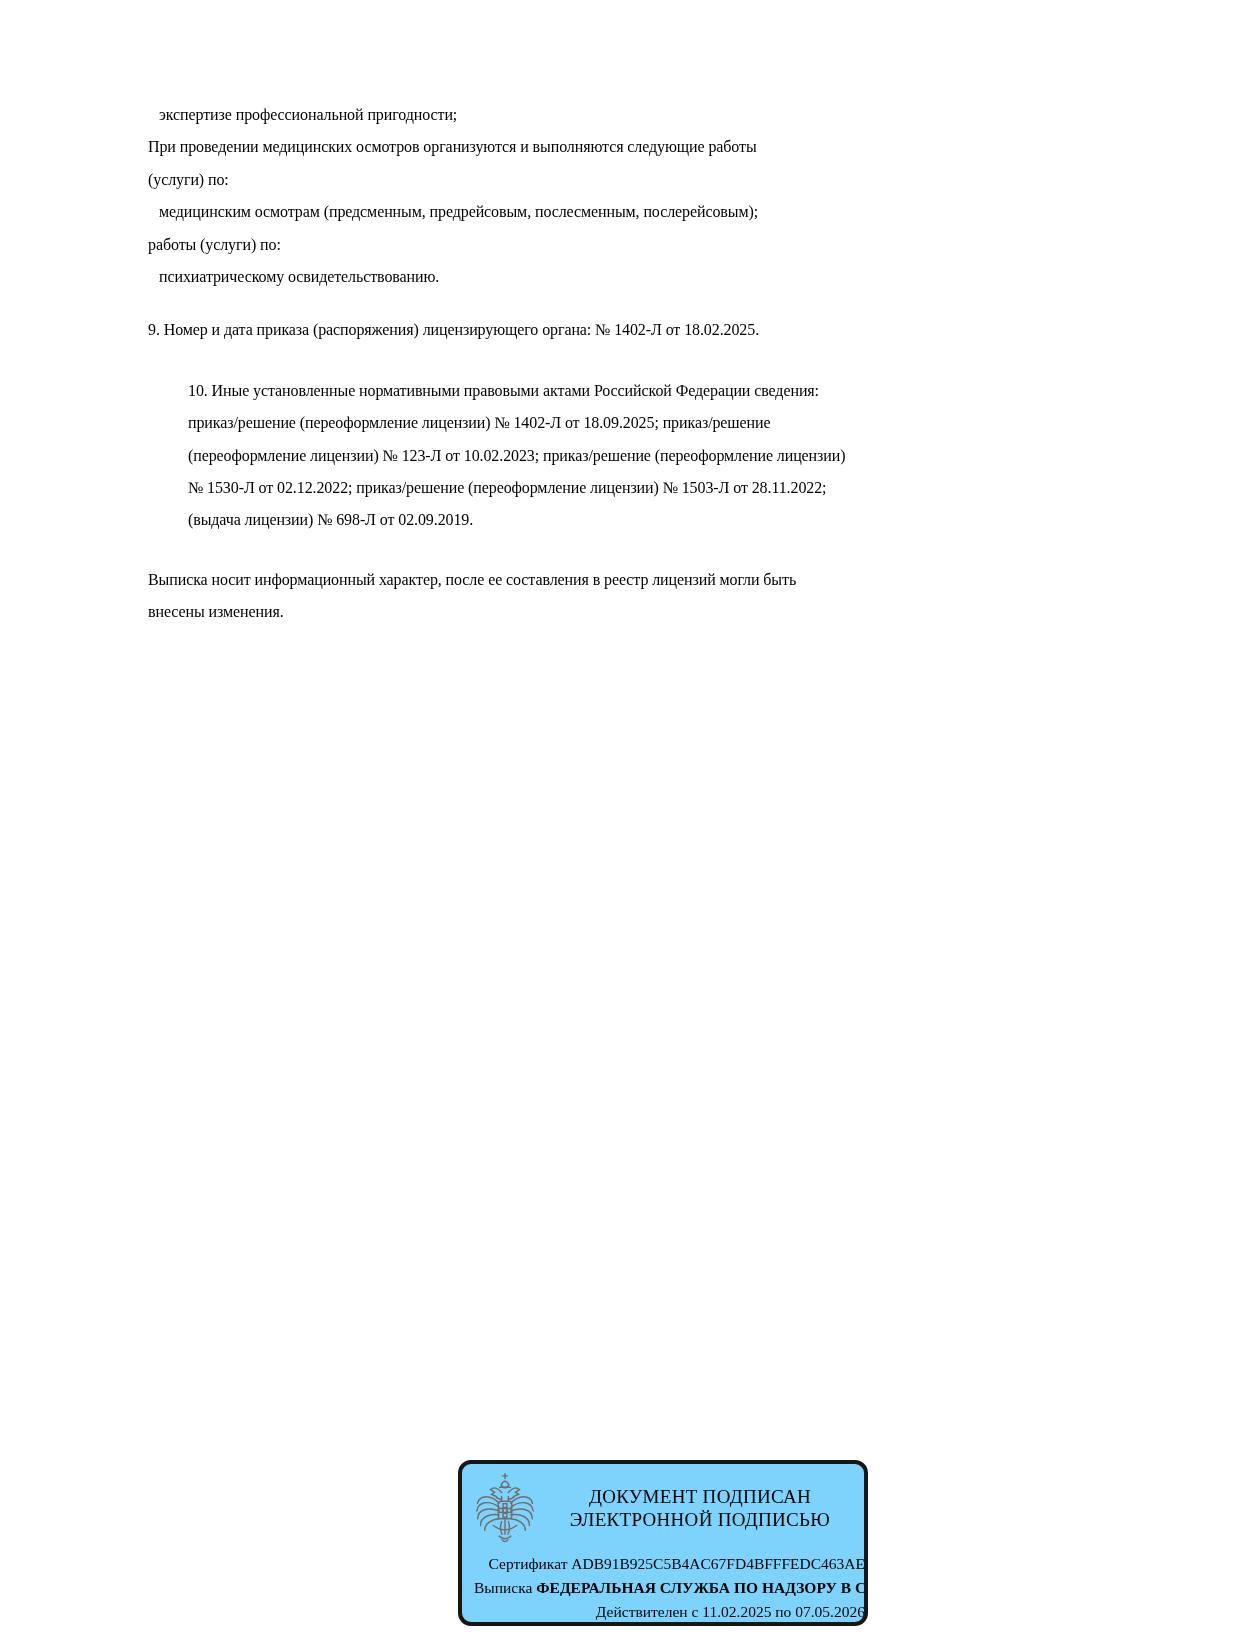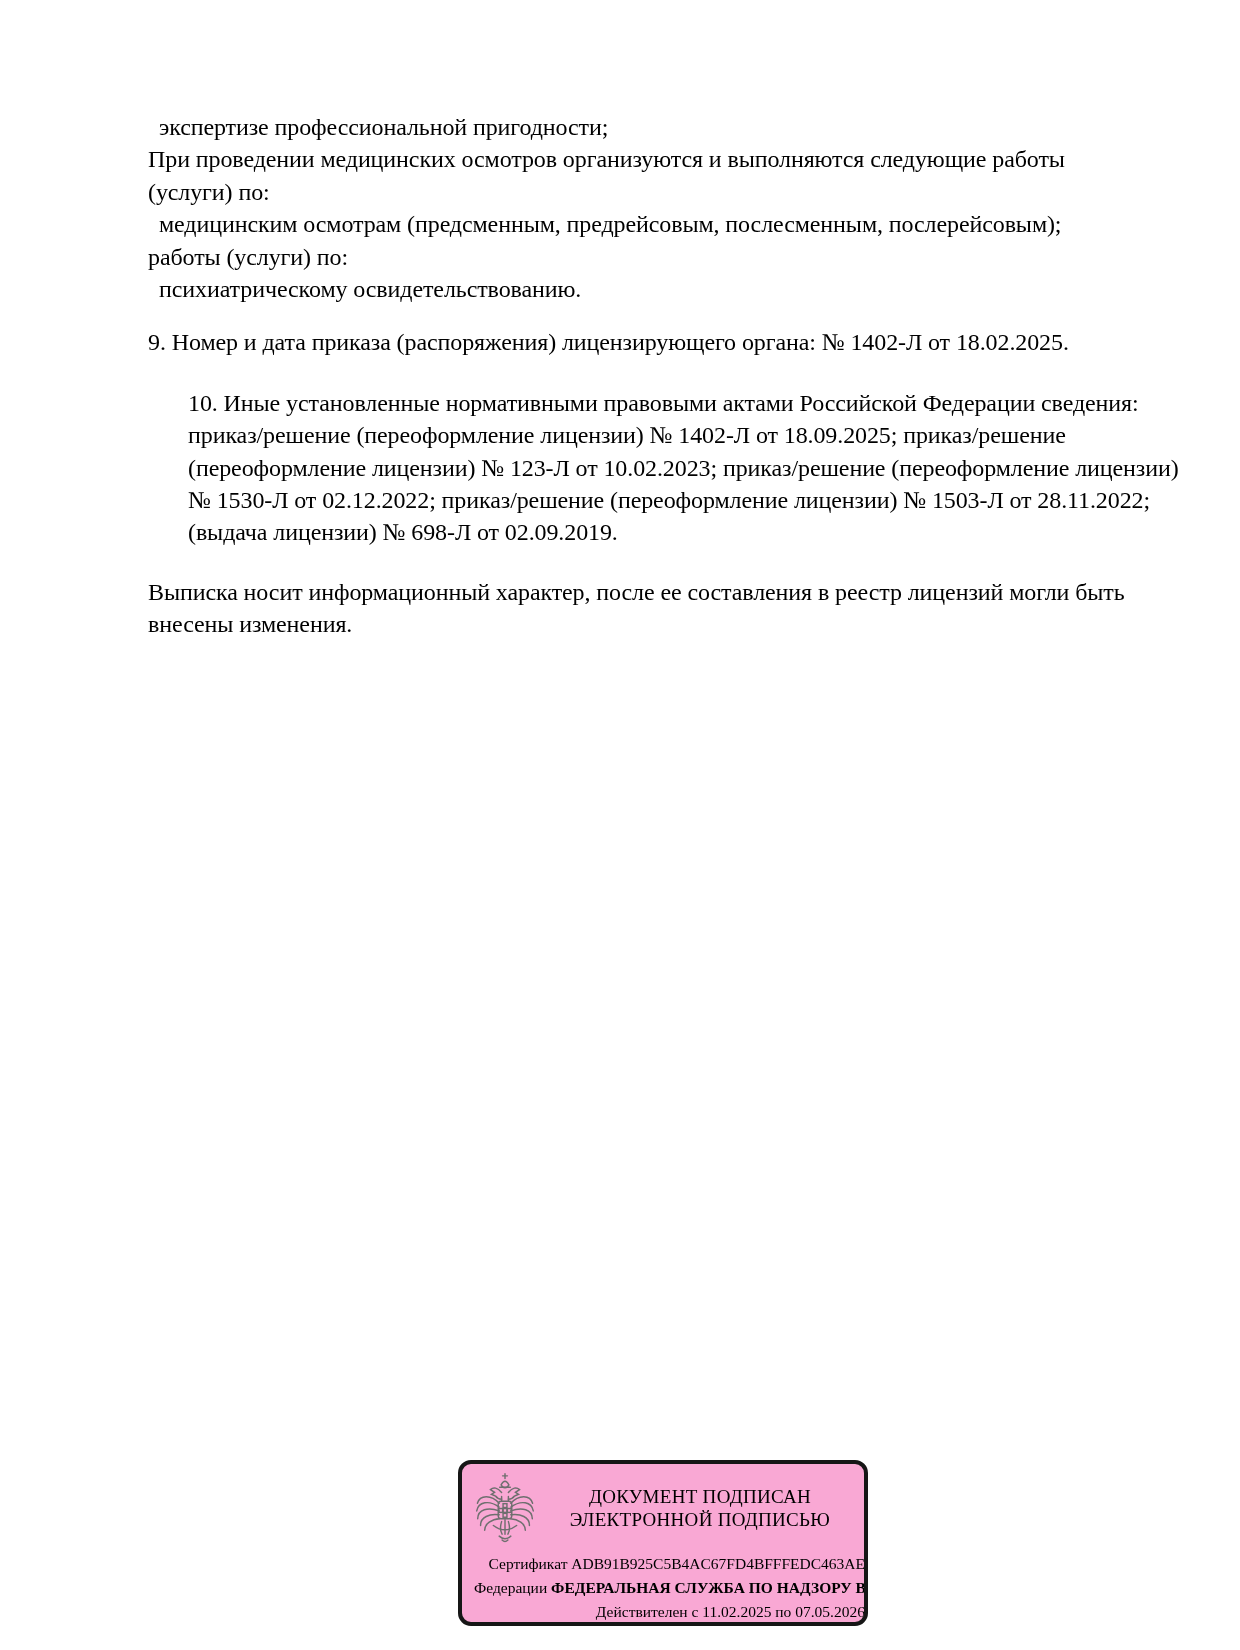--- a/index.html
+++ b/index.html
@@ -8,44 +8,44 @@
     width: 1240px;
     height: 1650px;
     background: #ffffff;
     font-family: "Liberation Serif", "DejaVu Serif", serif;
     color: #000000;
     overflow: hidden;
   }
   .textblock {
     position: absolute;
     left: 148px;
-    top: 111px;
+    top: 99px;
     width: 1010px;
-    font-size: 24px;
+    font-size: 16px;
     line-height: 32.4px;
     letter-spacing: -0.1px;
   }
   .para { margin: 0; }
   .para.p2 { margin-top: 21px; }
   .para.p3 { margin-top: 28px; margin-left: 40px; }
   .para.p4 { margin-top: 27px; }
   .line { white-space: nowrap; }
   .line.indent { padding-left: 11px; }
 
   
   .stamp {
     position: absolute;
     left: 458px;
     top: 1460px;
     width: 410px;
     height: 166px;
     border: 4px solid #161616;
     border-radius: 13px;
     box-sizing: border-box;
-    background: #f9a8d4;
+    background: #7dd3fc;
     overflow: hidden;
   }
   .emblem {
     position: absolute;
     left: 12px;
     top: 7px;
     width: 62px;
     height: 76px;
   }
   .stamp-title {
@@ -151,19 +151,19 @@
       </g>
     </svg>
 
     <div class="stamp-title">
       <div>ДОКУМЕНТ ПОДПИСАН</div>
       <div>ЭЛЕКТРОННОЙ ПОДПИСЬЮ</div>
     </div>
 
     <div class="stamp-fields">
       <div class="field-line"><span>Сертификат</span> <span>ADB91B925C5B4AC67FD4BFFFEDC463AE</span></div>
-      <div class="field-line"><span>Федерации</span> <span class="owner-value">ФЕДЕРАЛЬНАЯ СЛУЖБА ПО НАДЗОРУ В СФЕРЕ</span></div>
+      <div class="field-line"><span>Выписка</span> <span class="owner-value">ФЕДЕРАЛЬНАЯ СЛУЖБА ПО НАДЗОРУ В СФЕРЕ</span></div>
       <div class="field-line"><span>Действителен</span> <span>с 11.02.2025 по 07.05.2026</span></div>
     </div>
 
   </div>
 
 </div>
 
 </body></html>

